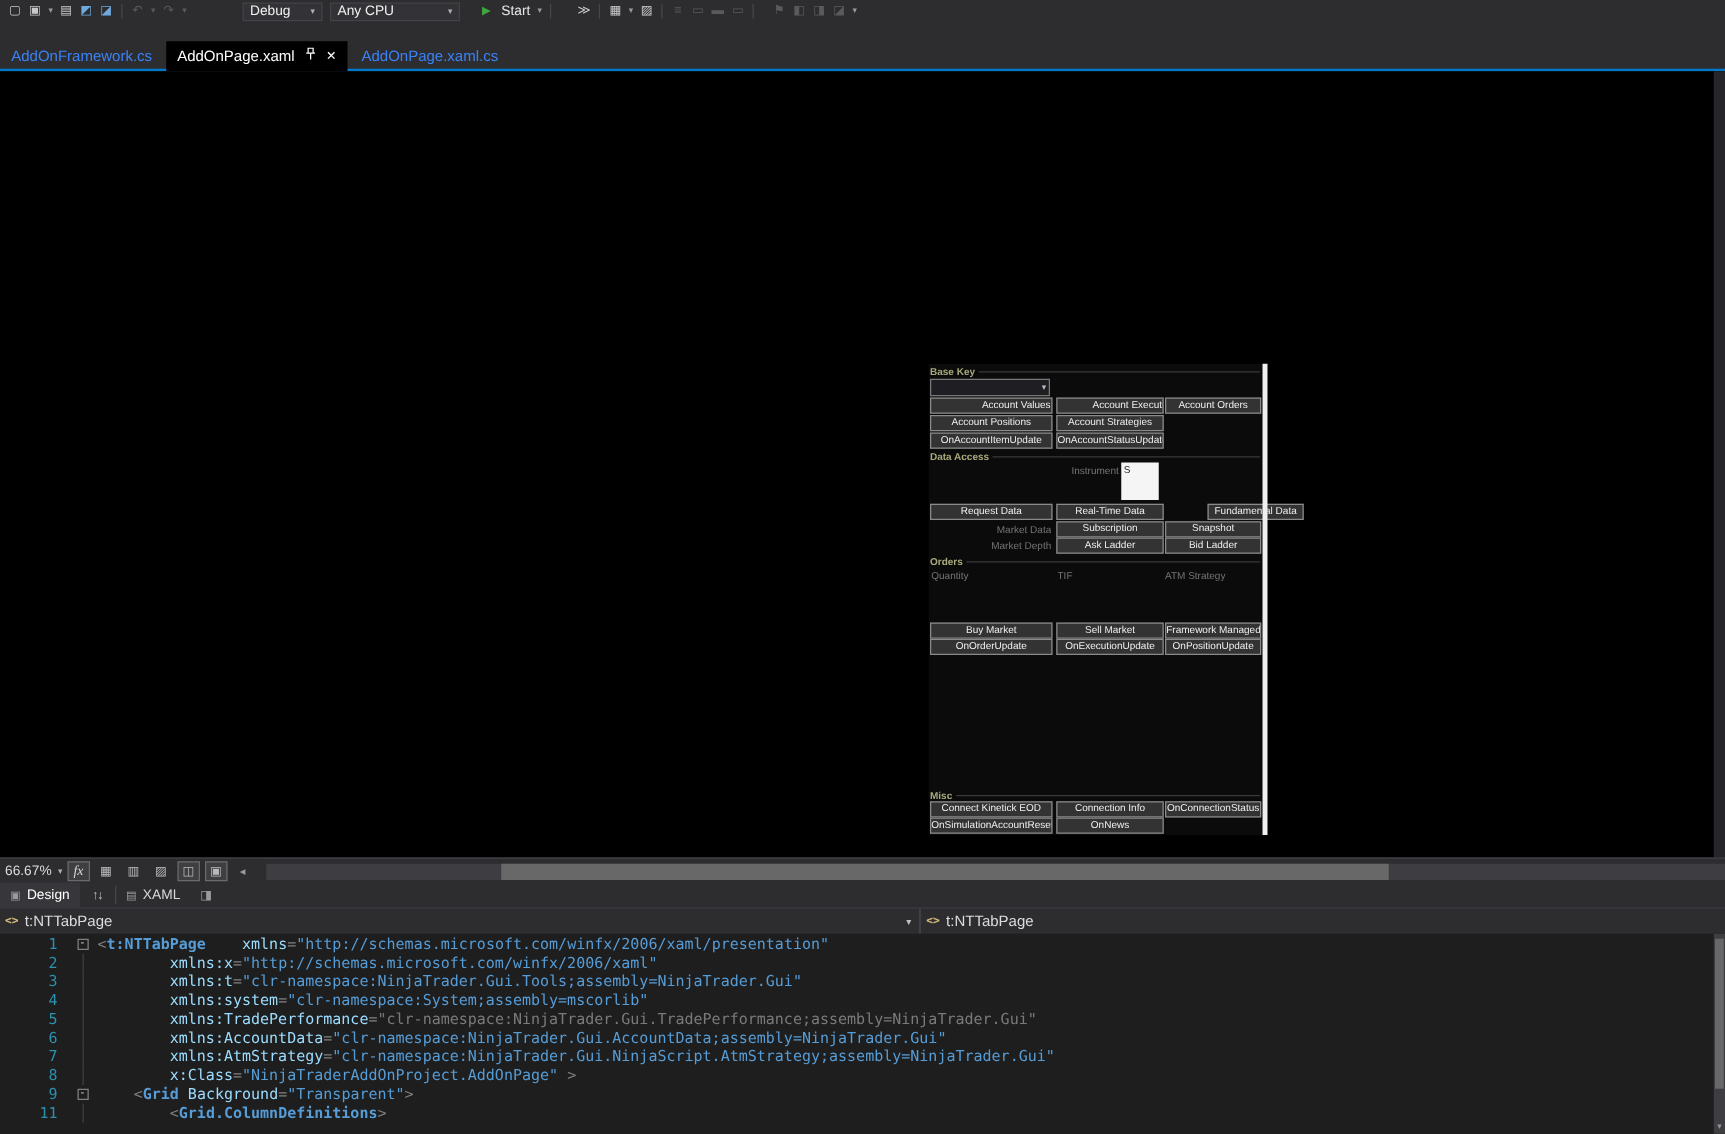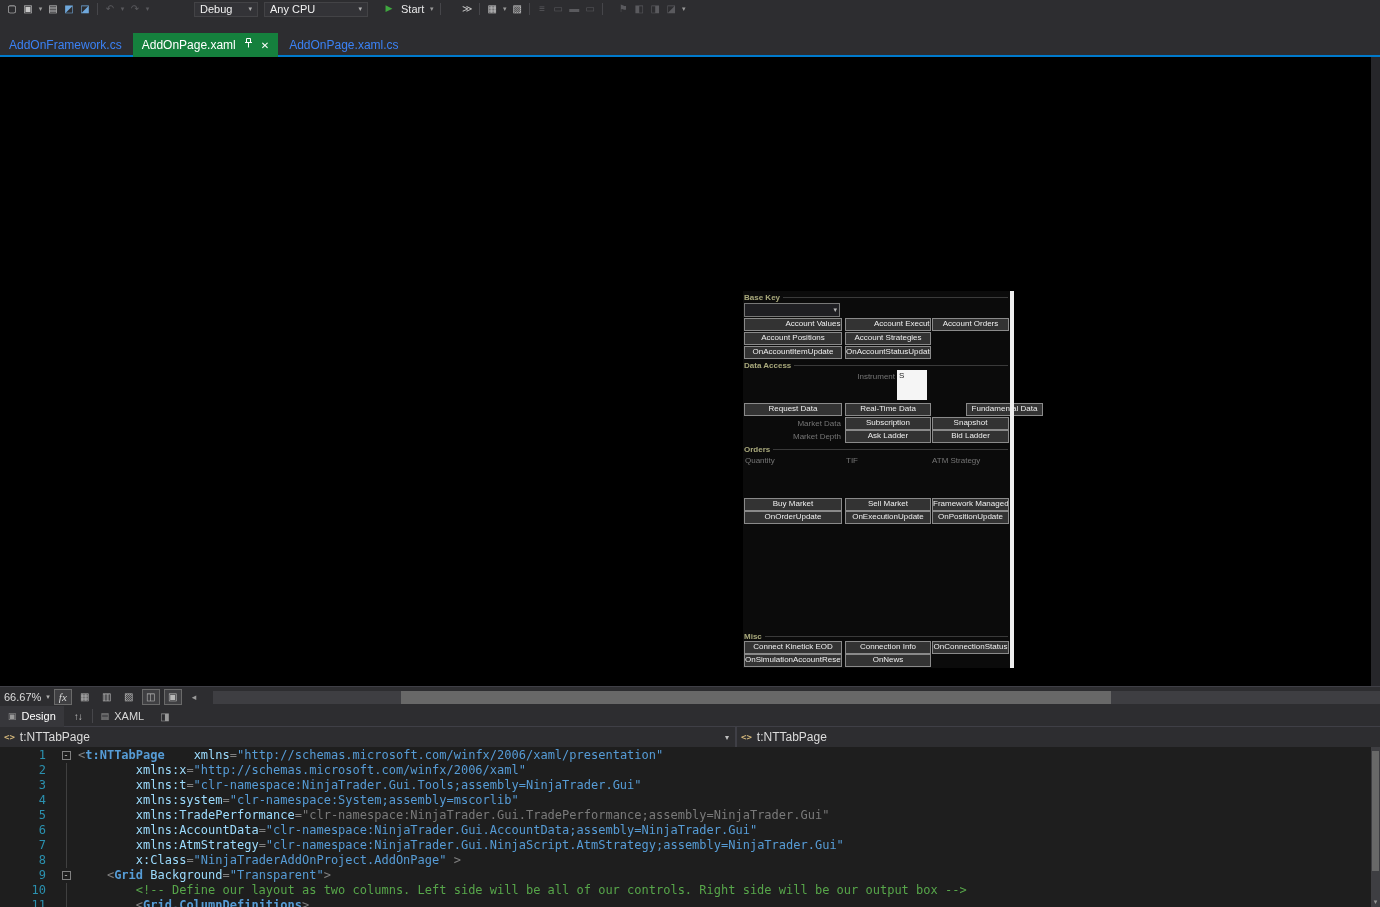--- a/index.html
+++ b/index.html
@@ -28,21 +28,21 @@
   #platform-combo { width:104px; }
   #start-cluster { display:flex; align-items:center; margin-left:10px; color:#E8E8E8; font-size:11px; flex:0 0 auto; }
   #start-cluster .lbl { margin:0 3px 0 4px; }
 
   
   #tabstrip { position:absolute; top:18px; left:0; right:0; height:39px; background:#2D2D30; }
   #tabstrip .blueline { position:absolute; left:0; right:0; bottom:0; height:2px; background:#007ACC; }
   #tabrow { position:absolute; left:0; bottom:0; height:24px; display:flex; }
   .doctab { height:24px; display:flex; align-items:center; padding:0 9px; margin-right:2px;
     font-size:12px; color:#3b82f6; }
-  .doctab.active { background:#15803d; color:#FFFFFF; }
+  .doctab.active { background:#000000; color:#FFFFFF; }
   .doctab .pin { margin-left:8px; display:inline-block; }
   .doctab .close { margin-left:8px; font-size:10px; color:#FFFFFF; }
 
   
   #surface { position:absolute; top:57px; left:0; width:1380px; height:629px; background:#000000; }
   #surface-vscroll { position:absolute; right:0; top:0; width:9px; height:629px; background:#26262A; }
   #design-form { position:absolute; left:743px; top:234px; width:267px; height:377px; background:#0B0B0B; }
   #artboard-edge { position:absolute; left:1010px; top:234px; width:4px; height:377px; background:#EFEFEF; }
 
   .ctl-btn { position:absolute; height:13px; background:#333333; border:1px solid #8A8A8A;
@@ -290,19 +290,18 @@
   <div>
       <div class="cline"><span class="ln">1</span><span class="fold"><span class="foldbox">-</span></span><span class="code"><span class="tk-d">&lt;</span><span class="tk-t">t:NTTabPage</span><span class="tk-w">    </span><span class="tk-a">xmlns</span><span class="tk-d">=</span><span class="tk-s">"http://schemas.microsoft.com/winfx/2006/xaml/presentation"</span></span></div>
       <div class="cline"><span class="ln">2</span><span class="fold"><span class="foldline"></span></span><span class="code"><span class="tk-w">        </span><span class="tk-a">xmlns:x</span><span class="tk-d">=</span><span class="tk-s">"http://schemas.microsoft.com/winfx/2006/xaml"</span></span></div>
       <div class="cline"><span class="ln">3</span><span class="fold"><span class="foldline"></span></span><span class="code"><span class="tk-w">        </span><span class="tk-a">xmlns:t</span><span class="tk-d">=</span><span class="tk-s">"clr-namespace:NinjaTrader.Gui.Tools;assembly=NinjaTrader.Gui"</span></span></div>
       <div class="cline"><span class="ln">4</span><span class="fold"><span class="foldline"></span></span><span class="code"><span class="tk-w">        </span><span class="tk-a">xmlns:system</span><span class="tk-d">=</span><span class="tk-s">"clr-namespace:System;assembly=mscorlib"</span></span></div>
       <div class="cline"><span class="ln">5</span><span class="fold"><span class="foldline"></span></span><span class="code"><span class="tk-w">        </span><span class="tk-a">xmlns:TradePerformance</span><span class="tk-d">=</span><span class="tk-g">"clr-namespace:NinjaTrader.Gui.TradePerformance;assembly=NinjaTrader.Gui"</span></span></div>
       <div class="cline"><span class="ln">6</span><span class="fold"><span class="foldline"></span></span><span class="code"><span class="tk-w">        </span><span class="tk-a">xmlns:AccountData</span><span class="tk-d">=</span><span class="tk-s">"clr-namespace:NinjaTrader.Gui.AccountData;assembly=NinjaTrader.Gui"</span></span></div>
       <div class="cline"><span class="ln">7</span><span class="fold"><span class="foldline"></span></span><span class="code"><span class="tk-w">        </span><span class="tk-a">xmlns:AtmStrategy</span><span class="tk-d">=</span><span class="tk-s">"clr-namespace:NinjaTrader.Gui.NinjaScript.AtmStrategy;assembly=NinjaTrader.Gui"</span></span></div>
       <div class="cline"><span class="ln">8</span><span class="fold"><span class="foldline"></span></span><span class="code"><span class="tk-w">        </span><span class="tk-a">x:Class</span><span class="tk-d">=</span><span class="tk-s">"NinjaTraderAddOnProject.AddOnPage"</span><span class="tk-d"> &gt;</span></span></div>
       <div class="cline"><span class="ln">9</span><span class="fold"><span class="foldbox">-</span></span><span class="code"><span class="tk-w">    </span><span class="tk-d">&lt;</span><span class="tk-t">Grid</span><span class="tk-w"> </span><span class="tk-a">Background</span><span class="tk-d">=</span><span class="tk-s">"Transparent"</span><span class="tk-d">&gt;</span></span></div>
-      <div class="cline"><span class="ln">10</span><span class="fold"><span class="foldline"></span></span><span class="code"><span class="tk-w">        </span><span class="tk-c">&lt;!-- Define our layout as two columns. Left side will be all of our controls. Right side will be our output box --&gt;</span></span></div>
       <div class="cline"><span class="ln">11</span><span class="fold"><span class="foldline"></span></span><span class="code"><span class="tk-w">        </span><span class="tk-d">&lt;</span><span class="tk-t">Grid.ColumnDefinitions</span><span class="tk-d">&gt;</span></span></div>
     </div>
 </div>
 <div id="editor-vscroll"></div>
 <div id="editor-vthumb"></div>
 <div id="editor-varrow">▾</div>
 
 </body></html>

